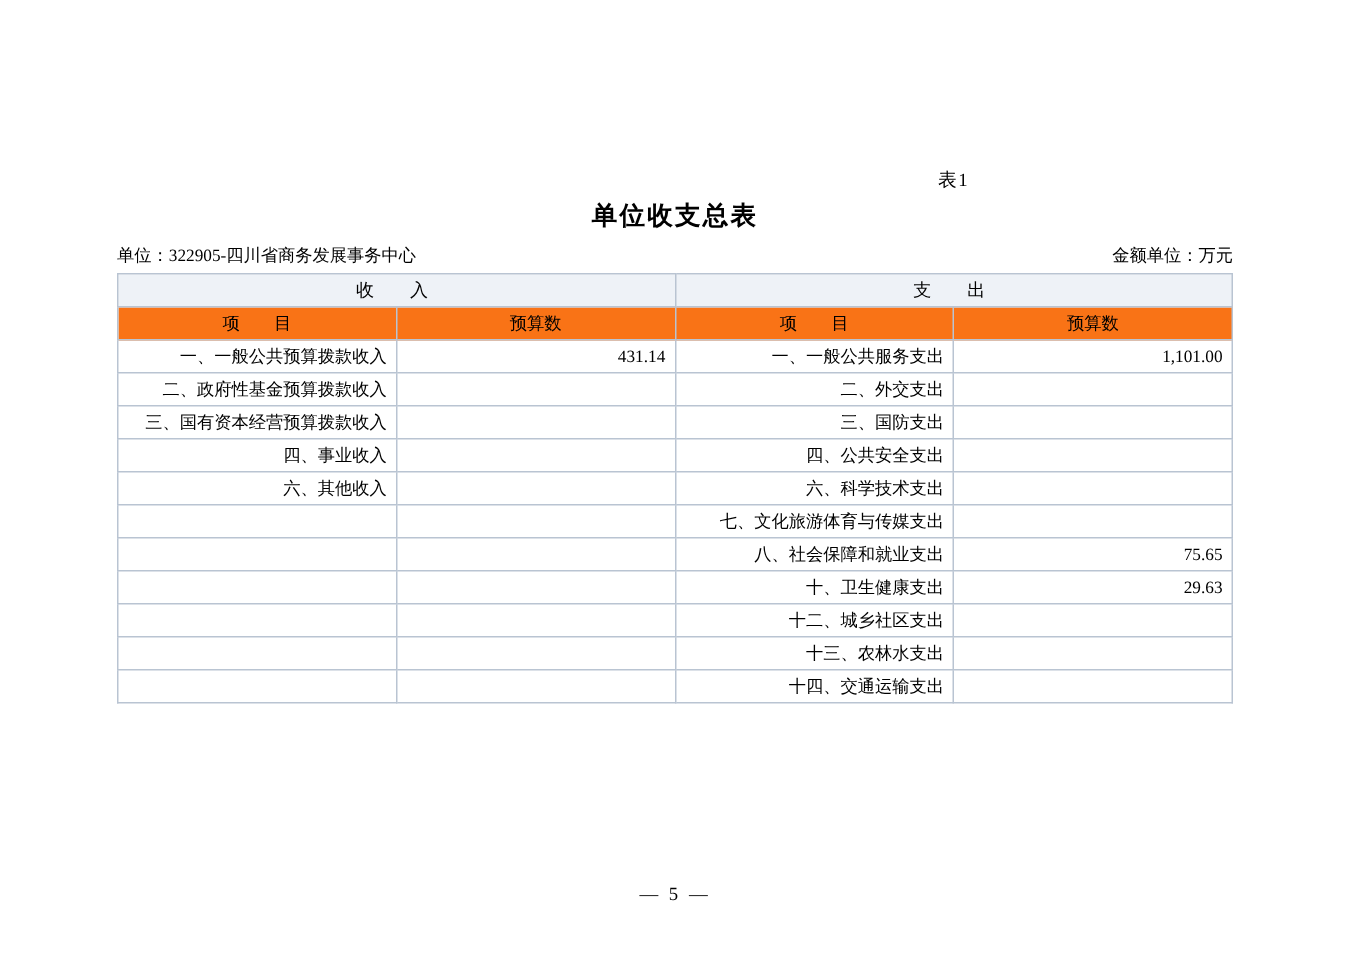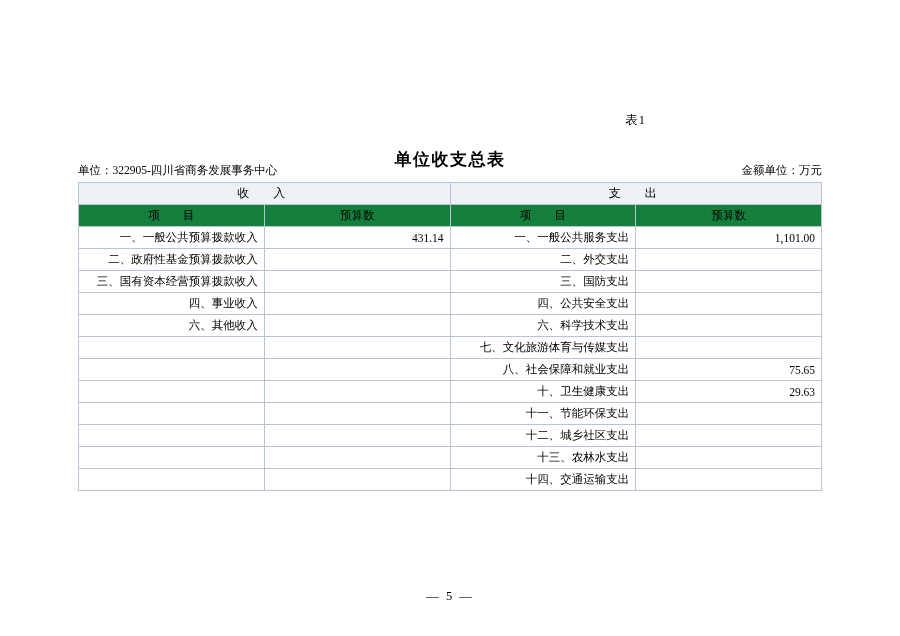--- a/index.html
+++ b/index.html
@@ -23,21 +23,21 @@
   }
   .table-label {
     position: absolute;
     top: 112px;
     right: 78px;
     font-size: 12.5px;
     letter-spacing: 1px;
   }
   .doc-title {
     position: absolute;
-    top: 148px;
+    top: 132px;
     left: 0;
     width: 900px;
     text-align: center;
     font-size: 17px;
     font-weight: bold;
     letter-spacing: 1.5px;
   }
   .meta-row {
     position: absolute;
     top: 163px;
@@ -70,21 +70,21 @@
   }
   .head-group {
     background: #eef2f7;
     text-align: center;
     letter-spacing: 6px;
     font-size: 12px;
     height: 25px;
     margin-left: 16px;
   }
   .head-sub {
-    background: #15803d;
+    background: #f97316;
     text-align: center;
     font-size: 11.5px;
     height: 25px;
     margin-top: 20px;
   }
   .col-item {
     width: 236px;
     text-align: right;
     padding-left: 10px;
   }
@@ -175,26 +175,20 @@
       </tr>
       <tr>
         <td class="col-item"></td>
         <td class="col-num"></td>
         <td class="col-item">十、卫生健康支出</td>
         <td class="col-num">29.63</td>
       </tr>
       <tr>
         <td class="col-item"></td>
         <td class="col-num"></td>
-        <td class="col-item">十一、节能环保支出</td>
-        <td class="col-num"></td>
-      </tr>
-      <tr>
-        <td class="col-item"></td>
-        <td class="col-num"></td>
         <td class="col-item">十二、城乡社区支出</td>
         <td class="col-num"></td>
       </tr>
       <tr>
         <td class="col-item"></td>
         <td class="col-num"></td>
         <td class="col-item">十三、农林水支出</td>
         <td class="col-num"></td>
       </tr>
       <tr>

